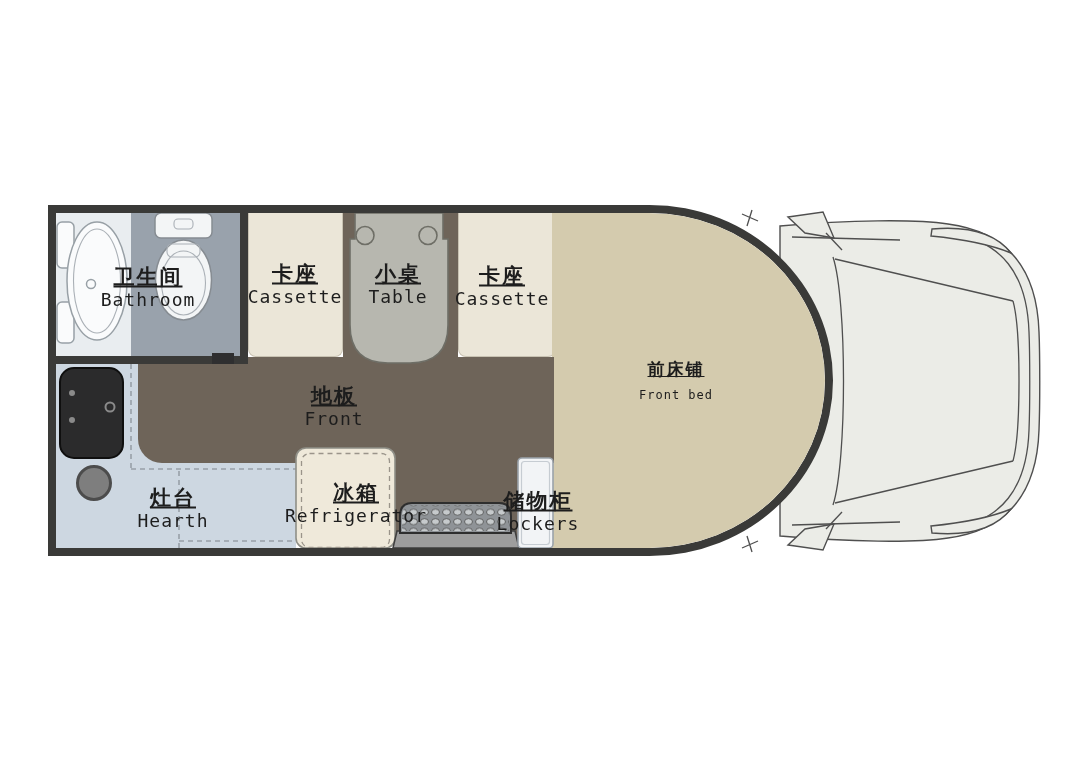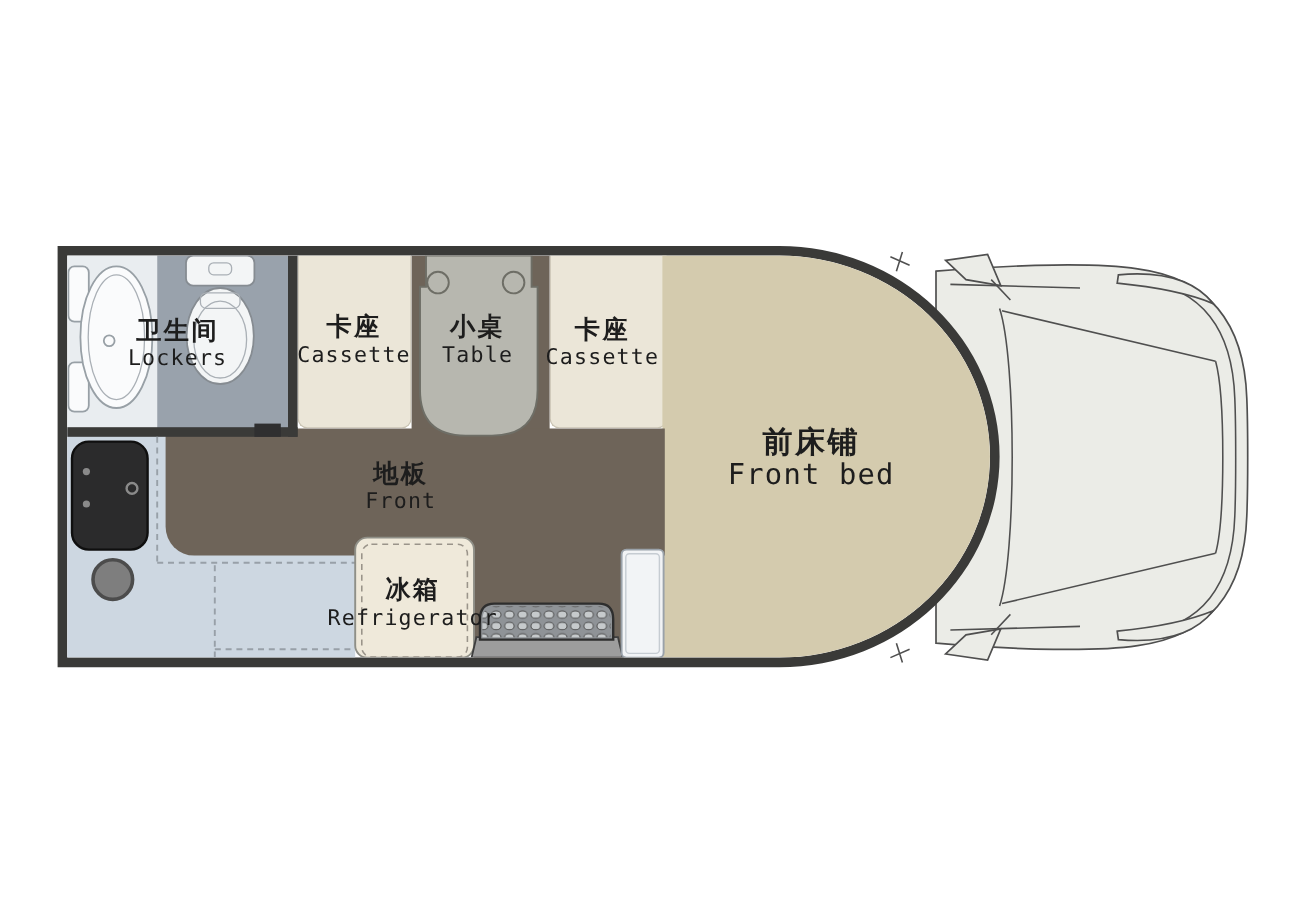--- a/index.html
+++ b/index.html
@@ -30,25 +30,25 @@
                 border:1px solid #c8c2b2;border-top:none;border-radius:0 0 8px 8px;}
   .r-bed{left:496px;top:0;width:273px;height:335px;background:var(--c-bed);
          border-radius:0 176px 176px 0 / 0 168px 168px 0;}
   .r-floor-slot{left:287px;top:0;width:115px;height:155px;background:var(--c-floor);}
   .r-floor-main{left:82px;top:144px;width:416px;height:106px;background:var(--c-floor);
                 border-radius:0 0 0 24px;}
   .r-floor-step{left:339px;top:247px;width:123px;height:88px;background:var(--c-floor);}
   .fixtures{position:absolute;left:0;top:0;z-index:5;}
   .lbl{position:absolute;z-index:9;display:flex;flex-direction:column;align-items:center;
        transform:translate(-50%,-50%);text-align:center;white-space:nowrap;}
-  .lbl .zh{font-size:21px;line-height:25px;font-weight:600;letter-spacing:2px;color:var(--c-text);}
+  .lbl .zh{font-size:21px;line-height:25px;font-weight:600;letter-spacing:2px;color:var(--c-text);text-decoration:underline;}
   .lbl .en{font-size:18px;line-height:22px;font-family:"DejaVu Sans Mono",monospace;
            letter-spacing:1px;color:var(--c-text);}
-  .lbl-big .zh{font-size:25px;line-height:27px;}
-  .lbl-big .en{font-size:24px;line-height:25px;}
+  .lbl-big .zh{font-size:17px;line-height:27px;}
+  .lbl-big .en{font-size:12px;line-height:25px;}
   
   .ln{stroke:var(--c-line);stroke-width:1.3;fill:none;}
   .cab-fill{fill:var(--c-cab);stroke:var(--c-line);stroke-width:1.4;}
   .fx-light{fill:#fafbfc;stroke:#98a0a6;stroke-width:1.5;}
   .fx-thin{fill:none;stroke:#aab0b6;stroke-width:1.1;}
   .fx-toilet{fill:#f3f5f6;stroke:#868c92;stroke-width:1.5;}
   .fx-table{fill:var(--c-table);stroke:#6e6e66;stroke-width:1.6;}
   .fx-dash{fill:none;stroke:#98a0a8;stroke-width:1.6;stroke-dasharray:5 4;}
 </style>
 </head>
@@ -127,21 +127,21 @@
         <path d="M 337 335 L 341 318 L 459 318 L 463 335 Z" fill="var(--c-step_base)" stroke="#3e3e3e" stroke-width="1.5"></path>
         <path d="M 344 320 V 303 Q 344 290 356 290 H 443 Q 455 290 455 303 V 320 Z" fill="var(--c-step_mat)" stroke="#2e2e2e" stroke-width="2"></path>
         <path d="M 346 318 V 304 Q 346 292 357 292 H 442 Q 453 292 453 304 V 318 Z" fill="url(#dots)" stroke="none"></path>
 
         <rect x="462" y="245" width="35" height="90" rx="4" fill="var(--c-locker)" stroke="#9aa2aa" stroke-width="1.6"></rect>
         <rect x="465.5" y="248.5" width="28" height="83" rx="3" fill="none" stroke="#c6ccd2" stroke-width="1.2"></rect>
       </svg>
 
       <div class="lbl" style="left:92px;top:74px">
         <span class="zh">卫生间</span>
-        <span class="en">Lockers</span>
+        <span class="en">Bathroom</span>
       </div>
       <div class="lbl" style="left:239px;top:71px">
         <span class="zh">卡座</span>
         <span class="en">Cassette</span>
       </div>
       <div class="lbl" style="left:342px;top:71px">
         <span class="zh">小桌</span>
         <span class="en">Table</span>
       </div>
       <div class="lbl" style="left:446px;top:73px">
@@ -149,20 +149,28 @@
         <span class="en">Cassette</span>
       </div>
       <div class="lbl lbl-big" style="left:620px;top:169px">
         <span class="zh">前床铺</span>
         <span class="en">Front bed</span>
       </div>
       <div class="lbl" style="left:278px;top:193px">
         <span class="zh">地板</span>
         <span class="en">Front</span>
       </div>
-      <div class="lbl" style="left:288px;top:290px">
+      <div class="lbl" style="left:117px;top:295px">
+        <span class="zh">灶台</span>
+        <span class="en">Hearth</span>
+      </div>
+      <div class="lbl" style="left:300px;top:290px">
         <span class="zh">冰箱</span>
         <span class="en">Refrigerator</span>
+      </div>
+      <div class="lbl" style="left:482px;top:298px">
+        <span class="zh">储物柜</span>
+        <span class="en">Lockers</span>
       </div>
 
     </div>
   </div>
 </div>
 
 </body></html>

